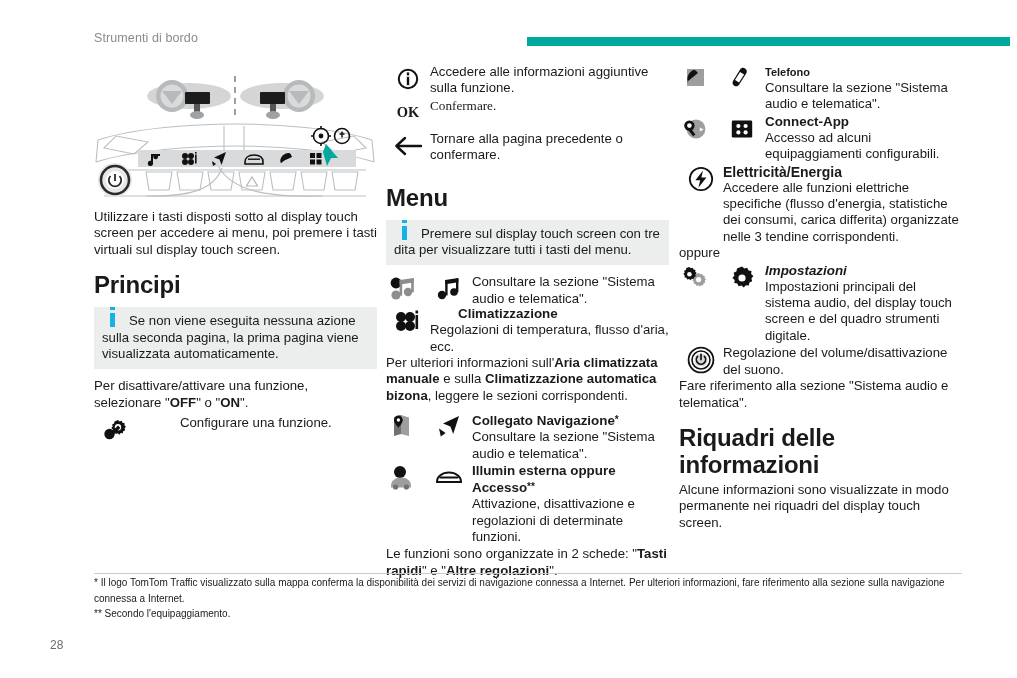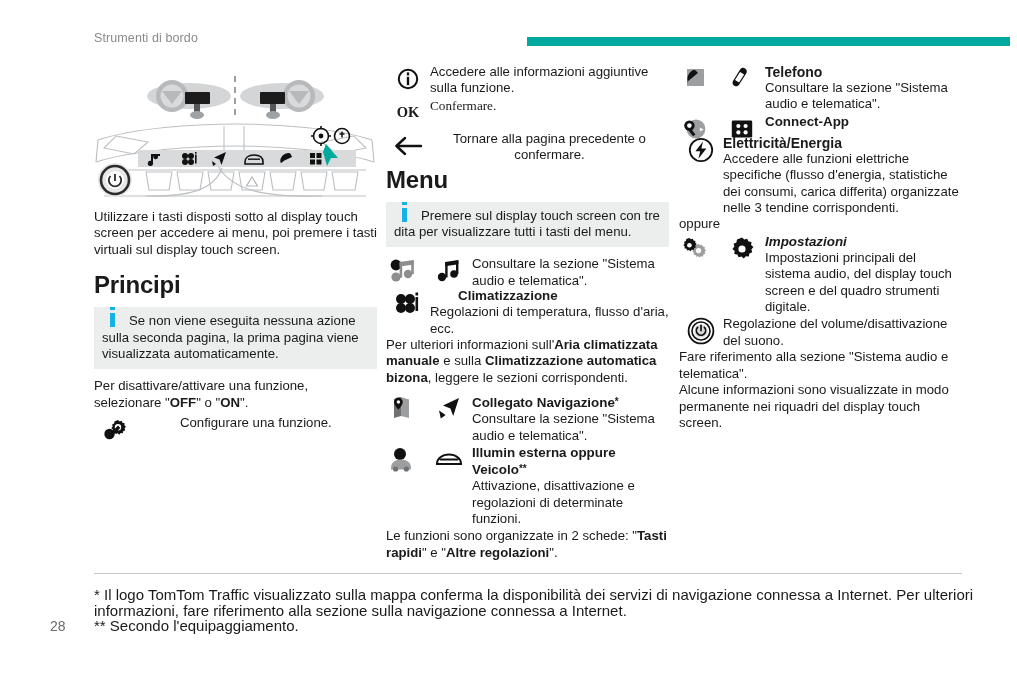--- a/index.html
+++ b/index.html
@@ -144,30 +144,30 @@
     position: absolute;
     left: 94px;
     top: 573px;
     width: 868px;
     height: 1px;
     background: #c9c9c9;
   }
   .footnotes {
     position: absolute;
     left: 94px;
-    top: 587px;
+    top: 575px;
     width: 880px;
-    font-size: 15px;
+    font-size: 10px;
     line-height: 15.5px;
   }
   .page-num {
     position: absolute;
     left: 50px;
-    top: 618px;
-    font-size: 14px;
+    top: 638px;
+    font-size: 12px;
     color: #6b6b6b;
   }
   .tiny-sup { font-size: 10px; vertical-align: 2px; }
 </style>
 </head>
 <body>
 
 <div class="page">
 
   <div class="running-head">Strumenti di bordo</div>
@@ -343,24 +343,24 @@
 
     <div class="irow" style="margin-top:13px;">
       <div class="icons" style="width:44px;">
         <span class="single-ico">
           <svg width="30" height="20" viewBox="0 0 30 20" xmlns="http://www.w3.org/2000/svg" fill="none" stroke="#111" stroke-width="2.4" stroke-linecap="round" stroke-linejoin="round">
             <line x1="28" y1="10" x2="4" y2="10"></line>
             <polyline points="12,2 3.4,10 12,18"></polyline>
           </svg>
         </span>
       </div>
-      <div class="body" style="margin-left:44px;text-align:center;">Tornare alla pagina precedente o confermare.</div>
-    </div>
-
-    <h2 class="sec" style="margin-top:2px;">Menu</h2>
+      <div class="body" style="margin-left:44px;">Tornare alla pagina precedente o confermare.</div>
+    </div>
+
+    <h2 class="sec" style="margin-top:20px;">Menu</h2>
 
     <div class="note">
       <span class="ibar"></span><span>Premere sul display touch screen con tre dita per visualizzare tutti i tasti del menu.</span>
     </div>
 
     <div class="irow">
       <div class="icons">
         <span class="icoA">
           <svg width="26" height="24" viewBox="0 0 26 24" xmlns="http://www.w3.org/2000/svg">
             <circle cx="6" cy="6" r="5.4" fill="#111"></circle>
@@ -445,21 +445,21 @@
         </span>
         <span class="icoB">
           <svg width="28" height="20" viewBox="0 0 28 20" xmlns="http://www.w3.org/2000/svg" fill="none" stroke="#111" stroke-width="2" stroke-linecap="round" stroke-linejoin="round">
             <path d="M2 14 C2 8.6 7 4.6 14 4.6 C21 4.6 26 8.6 26 14"></path>
             <line x1="2" y1="14" x2="26" y2="14"></line>
             <line x1="5.6" y1="9.4" x2="22.4" y2="9.4"></line>
           </svg>
         </span>
       </div>
       <div class="body">
-        <div style="font-size:13.4px;font-weight:bold;line-height:16px;"><span>Illumin esterna oppure Veicolo</span><span class="tiny-sup">**</span></div>
+        <div style="font-size:13.4px;font-weight:bold;line-height:16px;"><span>Illumin esterna oppure Accesso</span><span class="tiny-sup">**</span></div>
         <span>Attivazione, disattivazione e regolazioni di determinate funzioni.</span>
       </div>
     </div>
 
     <p style="margin-top:1px;"><span>Le funzioni sono organizzate in 2 schede: "</span><b>Tasti rapidi</b><span>" e "</span><b>Altre regolazioni</b><span>".</span></p>
 
   </div>
 
   <div class="col col-3">
 
@@ -474,21 +474,21 @@
         <span class="icoB">
           <svg width="24" height="24" viewBox="0 0 24 24" xmlns="http://www.w3.org/2000/svg">
             <g transform="rotate(32 12 12)">
               <path d="M9 1.4 c2.2 0 3.6 1.6 3.6 3.6 l0 13.2 c0 2 -1.4 3.6 -3.6 3.6 c-2.2 0 -3.6 -1.6 -3.6 -3.6 l0 -13.2 c0 -2 1.4 -3.6 3.6 -3.6 z" fill="#111"></path>
               <rect x="6.6" y="7" width="4.8" height="9.6" fill="#fff"></rect>
             </g>
           </svg>
         </span>
       </div>
       <div class="body">
-        <div style="font-size:14px;font-weight:bold;line-height:16px;">Telefono</div>
+        <div style="font-size:11px;font-weight:bold;line-height:16px;">Telefono</div>
         <span>Consultare la sezione "Sistema audio e telematica".</span>
       </div>
     </div>
 
     <div class="irow" style="margin-top:1px;">
       <div class="icons">
         <span class="icoA">
           <svg width="28" height="24" viewBox="0 0 28 24" xmlns="http://www.w3.org/2000/svg">
             <circle cx="14" cy="12" r="9.4" fill="#9c9ea0"></circle>
             <circle cx="7.4" cy="8.6" r="5.2" fill="#111"></circle>
@@ -502,20 +502,21 @@
             <rect x="0.8" y="2.6" width="20.4" height="17" rx="1.4"></rect>
             <circle cx="7.4" cy="8" r="2.1" fill="#fff"></circle>
             <circle cx="14.6" cy="8" r="2.1" fill="#fff"></circle>
             <circle cx="7.4" cy="14.4" r="2.1" fill="#fff"></circle>
             <circle cx="14.6" cy="14.4" r="2.1" fill="#fff"></circle>
           </svg>
         </span>
       </div>
       <div class="body">
         <div style="font-size:13.4px;font-weight:bold;line-height:16px;">Connect-App</div>
+        <span>Accesso ad alcuni equipaggiamenti configurabili.</span>
       </div>
     </div>
 
     <div class="irow" style="margin-top:1px;">
       <div class="icons" style="width:44px;">
         <span class="single-ico">
           <svg width="26" height="26" viewBox="0 0 26 26" xmlns="http://www.w3.org/2000/svg">
             <circle cx="13" cy="13" r="11.2" fill="none" stroke="#111" stroke-width="1.8"></circle>
             <path d="M15 4.4 L7.4 14.2 L12.2 14.2 L10.4 21.8 L18.4 11.6 L13.4 11.6 Z" fill="#111"></path>
           </svg>
@@ -566,20 +567,21 @@
             <path d="M14 8.4 v5.2" stroke="#111" stroke-width="1.7" fill="none" stroke-linecap="round"></path>
             <path d="M10.6 10.4 a4.6 4.6 0 1 0 6.8 0" stroke="#111" stroke-width="1.7" fill="none" stroke-linecap="round"></path>
           </svg>
         </span>
       </div>
       <div class="body" style="margin-left:44px;">Regolazione del volume/disattivazione del suono.</div>
     </div>
 
     <p>Fare riferimento alla sezione "Sistema audio e telematica".</p>
 
+    <h2 class="sec">Riquadri delle informazioni</h2>
     <p>Alcune informazioni sono visualizzate in modo permanente nei riquadri del display touch screen.</p>
 
   </div>
 
   <div class="foot-rule"></div>
   <div class="footnotes">
     <div>* Il logo TomTom Traffic visualizzato sulla mappa conferma la disponibilità dei servizi di navigazione connessa a Internet. Per ulteriori informazioni, fare riferimento alla sezione sulla navigazione connessa a Internet.</div>
     <div>** Secondo l'equipaggiamento.</div>
   </div>
   <div class="page-num">28</div>

